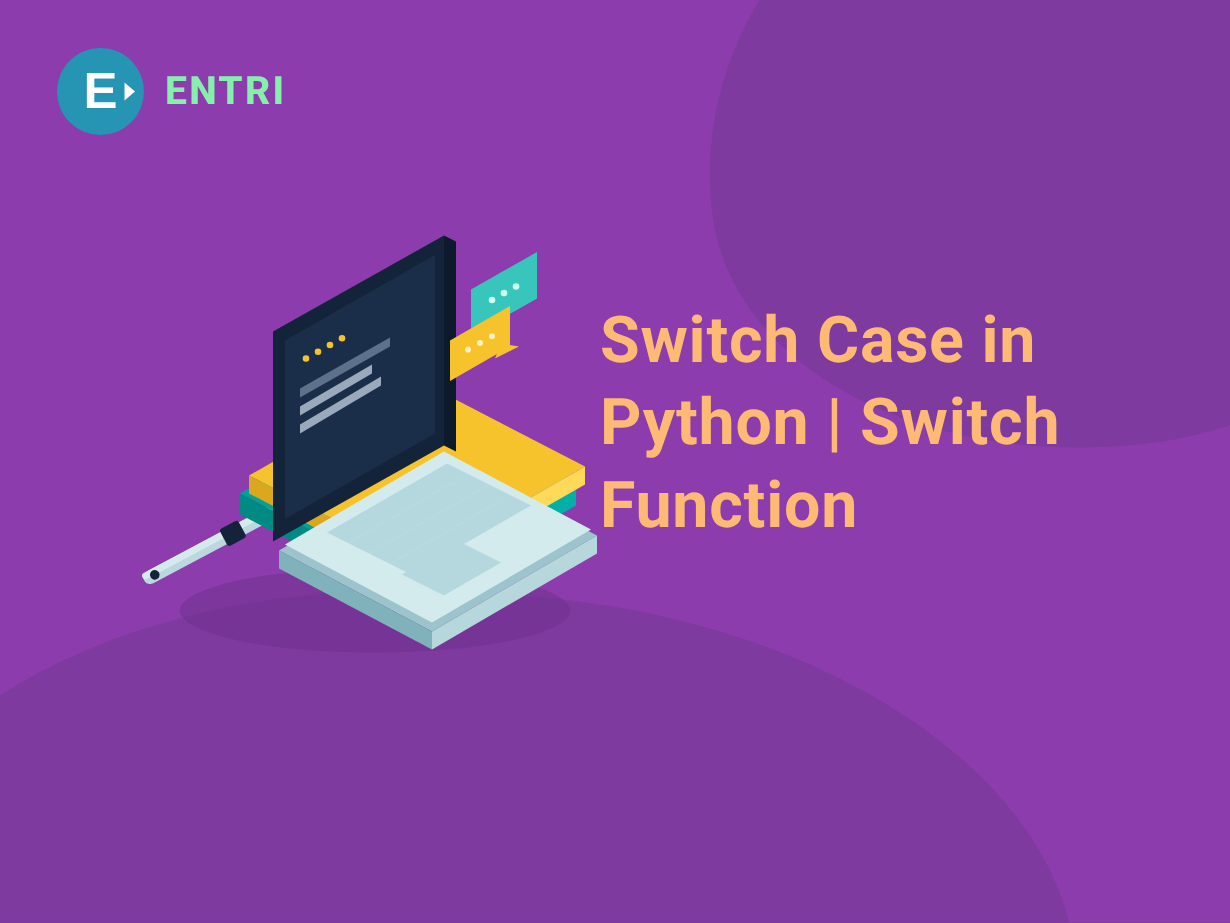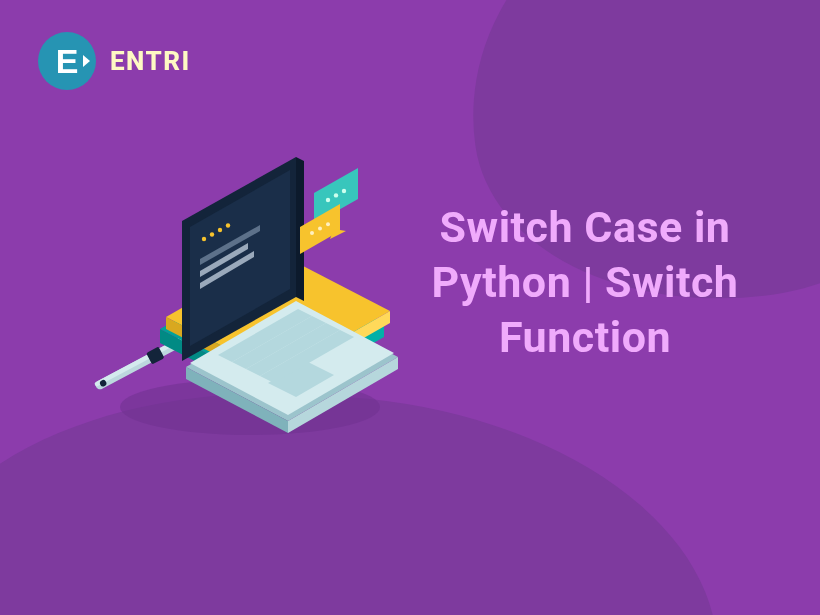--- a/index.html
+++ b/index.html
@@ -65,34 +65,34 @@
     right: 6px;
     top: 50%;
     transform: translateY(-50%);
     width: 0;
     height: 0;
     border-top: 6px solid transparent;
     border-bottom: 6px solid transparent;
     border-left: 7px solid #fff;
   }
   .logo-text {
-    color: #fef9c3;
+    color: #86efac;
     font-weight: 800;
     font-size: 26px;
     letter-spacing: 1.5px;
   }
 
   
   .title {
     position: absolute;
     top: 200px;
     right: 50px;
     width: 370px;
-    text-align: center;
-    color: #f0abfc;
+    text-align: left;
+    color: #fdba74;
     font-weight: 700;
     font-size: 43px;
     line-height: 1.28;
     letter-spacing: 0.5px;
   }
 
   
   .illo {
     position: absolute;
     top: 175px;

